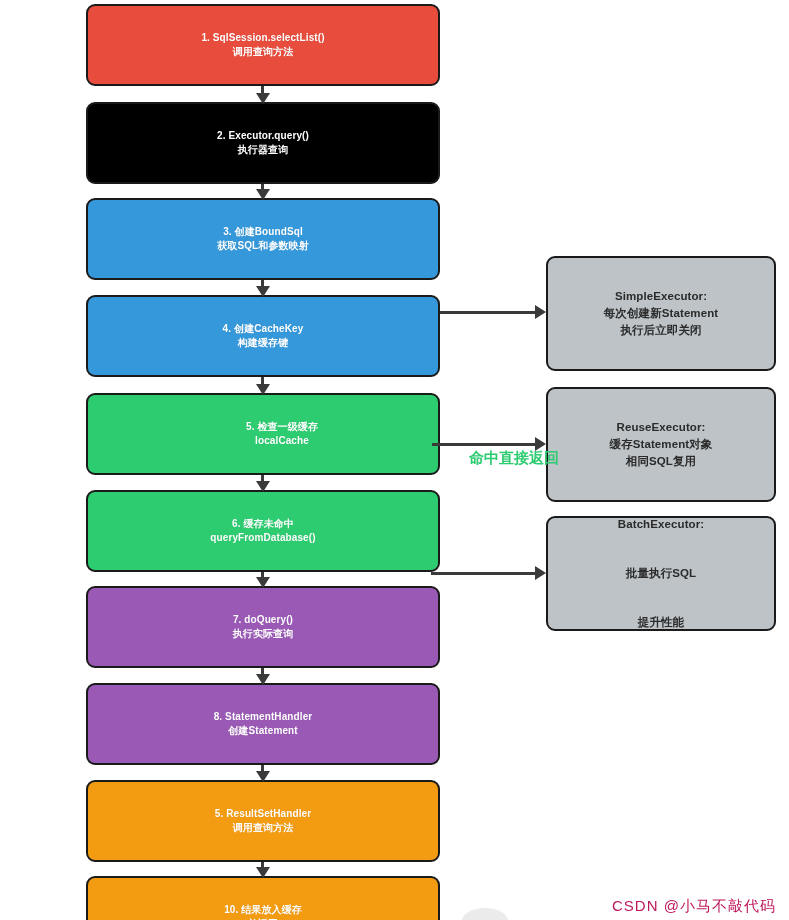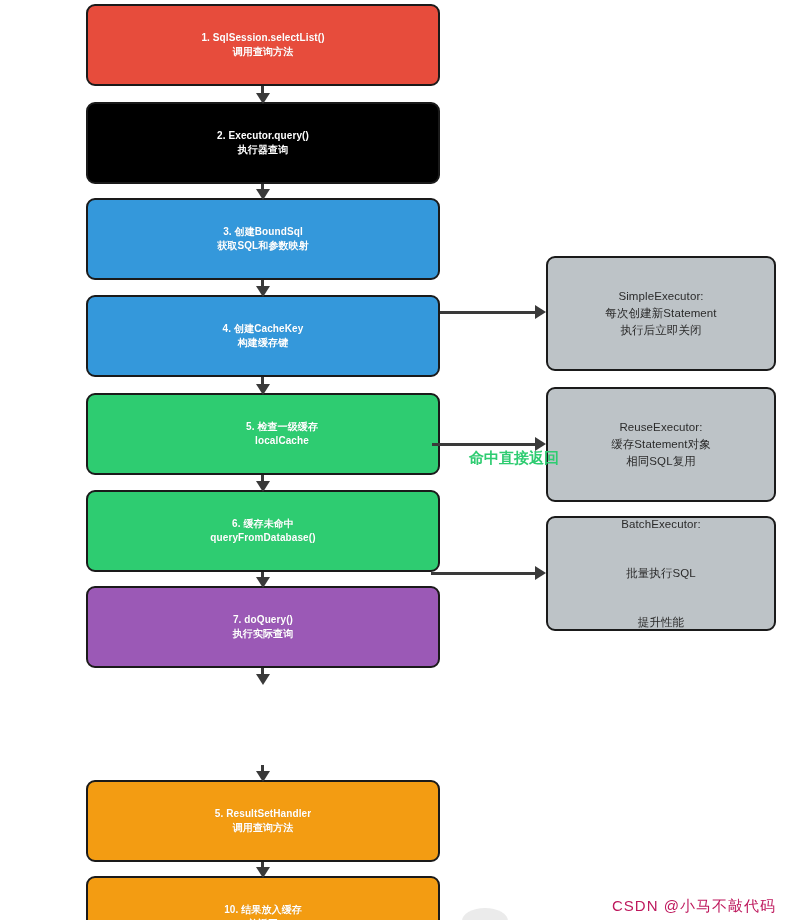--- a/index.html
+++ b/index.html
@@ -42,21 +42,21 @@
     font-size: 10px;
     font-weight: 700;
     text-shadow: 0 0 1px rgba(0,0,0,0.12);
   }
   .side-node {
     left: 546px;
     width: 230px;
     height: 115px;
     color: #2b2b2b;
     font-size: 11.5px;
-    font-weight: 400;
+    font-weight: 700;
   }
   .side-node .line {
     line-height: 1.5;
   }
 
   
   .vline {
     position: absolute;
     width: 3px;
     background: #3a3a3a;
@@ -139,20 +139,24 @@
   <div class="node main-node" style="top:490px; background:#2ecc71;">
     <span class="line">6. 缓存未命中</span>
     <span class="line">queryFromDatabase()</span>
   </div>
 
   <div class="node main-node" style="top:586px; background:#9b59b6;">
     <span class="line">7. doQuery()</span>
     <span class="line">执行实际查询</span>
   </div>
 
+  <div class="node main-node" style="top:683px; background:#9b59b6;">
+    <span class="line">8. StatementHandler</span>
+    <span class="line">创建Statement</span>
+  </div>
 
   <div class="node main-node" style="top:780px; background:#f39c12;">
     <span class="line">5. ResultSetHandler</span>
     <span class="line">调用查询方法</span>
   </div>
 
   <div class="node main-node" style="top:876px; background:#f39c12;">
     <span class="line">10. 结果放入缓存</span>
     <span class="line">并返回</span>
   </div>

